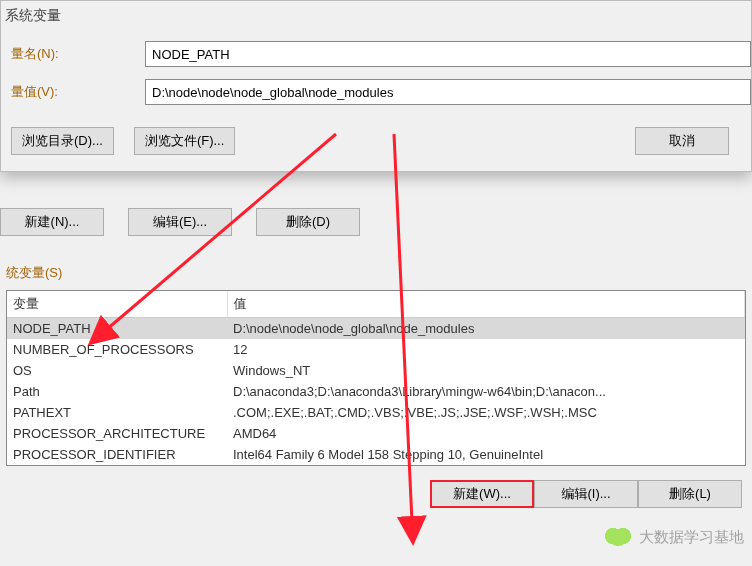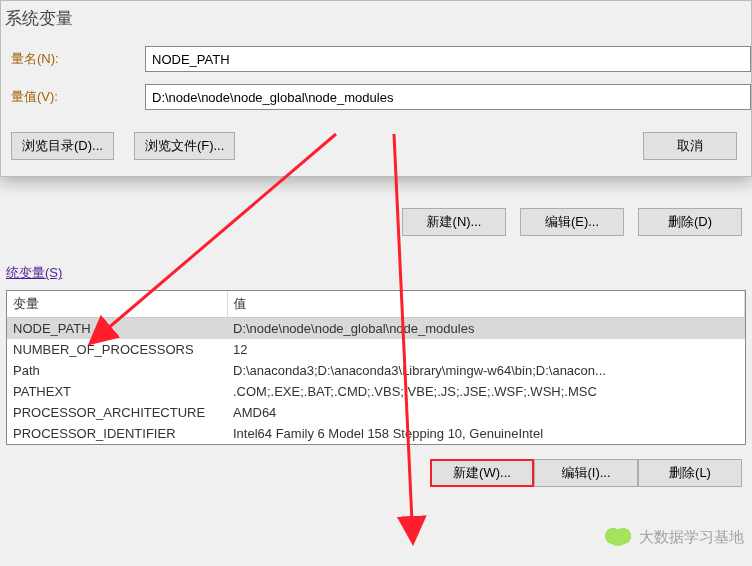--- a/index.html
+++ b/index.html
@@ -21,21 +21,21 @@
     width: 752px;
     background: #f0f0f0;
     border: 1px solid #bbb;
     box-shadow: 0 6px 14px rgba(0,0,0,.25);
     z-index: 20;
     padding-bottom: 14px;
   }
   .edit-title {
     padding: 6px 4px 10px 4px;
     color: #444;
-    font-size: 17px;
+    font-size: 14px;
   }
   .edit-row {
     display: flex;
     align-items: center;
     padding: 6px 0 6px 10px;
     gap: 14px;
   }
   .edit-row label {
     width: 120px;
     text-align: left;
@@ -46,21 +46,21 @@
     height: 26px;
     border: 1px solid #888;
     padding: 2px 6px;
     font-family: inherit;
     font-size: 13px;
     background: #fff;
   }
   .edit-dialog .button-row {
     display: flex;
     justify-content: space-between;
-    padding: 16px 8px 2px 10px;
+    padding: 16px 16px 2px 10px;
   }
   .btn {
     display: inline-block;
     min-width: 94px;
     height: 28px;
     line-height: 24px;
     text-align: center;
     background: #e1e1e1;
     border: 1px solid #adadad;
     font-family: inherit;
@@ -76,30 +76,28 @@
     position: absolute;
     left: 0;
     top: 198px;
     width: 752px;
     background: #f0f0f0;
     padding: 0 0 10px 0;
     z-index: 10;
   }
   .env-upper-btnrow {
     display: flex;
-    justify-content: flex-end;
-    gap: 14px;
+    gap: 24px;
     padding: 10px 10px 14px 0;
   }
   .env-upper-btnrow .btn { min-width: 104px; }
 
   .group-label {
     padding: 14px 0 6px 6px;
-    color: #4c1d95;
-    text-decoration: underline;
+    color: #a16207;
   }
   .table-wrap {
     margin: 2px 6px 10px 6px;
     border: 1px solid #888;
     background: #fff;
   }
   table {
     width: 100%;
     border-collapse: collapse;
     table-layout: fixed;
@@ -215,20 +213,24 @@
       <tbody id="sys-rows">
           <tr class="selected">
             <td>NODE_PATH</td>
             <td>D:\node\node\node_global\node_modules</td>
           </tr>
           <tr>
             <td>NUMBER_OF_PROCESSORS</td>
             <td>12</td>
           </tr>
           <tr>
+            <td>OS</td>
+            <td>Windows_NT</td>
+          </tr>
+          <tr>
             <td>Path</td>
             <td>D:\anaconda3;D:\anaconda3\Library\mingw-w64\bin;D:\anacon...</td>
           </tr>
           <tr>
             <td>PATHEXT</td>
             <td>.COM;.EXE;.BAT;.CMD;.VBS;.VBE;.JS;.JSE;.WSF;.WSH;.MSC</td>
           </tr>
           <tr>
             <td>PROCESSOR_ARCHITECTURE</td>
             <td>AMD64</td>

